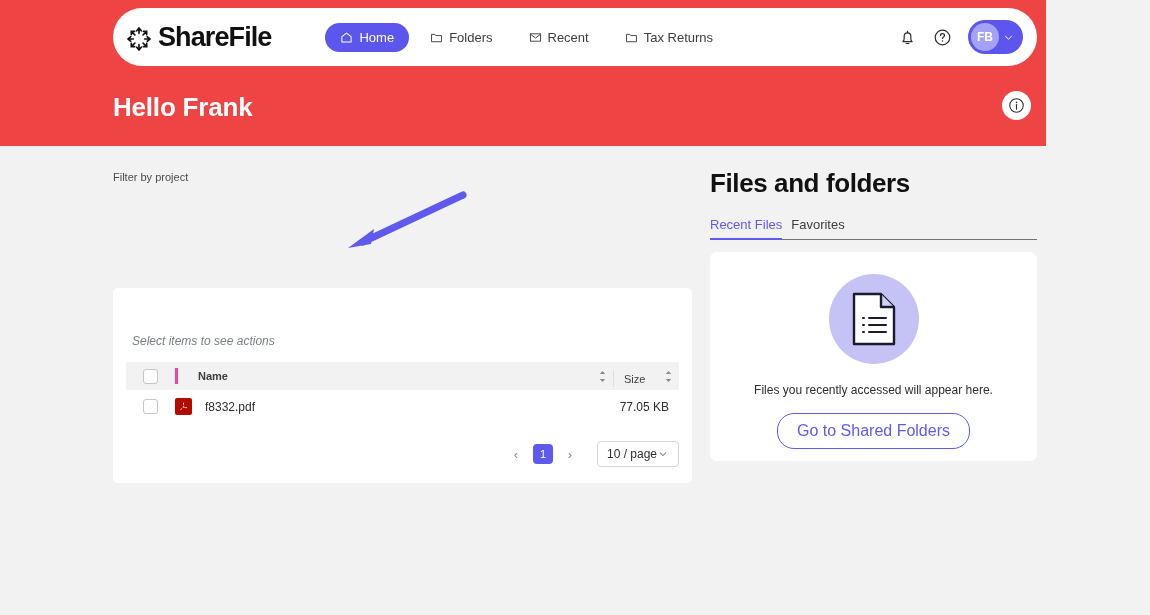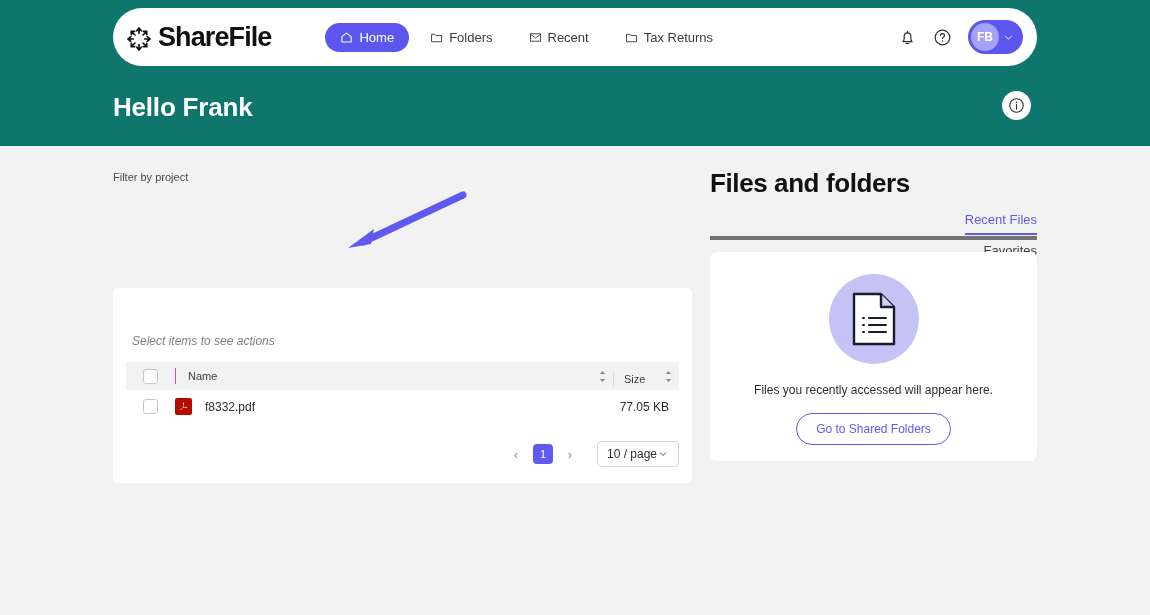--- a/index.html
+++ b/index.html
@@ -6,22 +6,22 @@
   html, body {
     width: 1150px; height: 615px;
     font-family: "Liberation Sans", sans-serif;
     background: #f2f2f2;
     overflow: hidden;
   }
   #root { position: relative; width: 1150px; height: 615px; }
 
   
   .banner {
-    position: absolute; left: 0; top: 0; width: 1150px; height: 146px;
-    background: #0f766e;
+    position: absolute; left: 0; top: 0; width: 1046px; height: 146px;
+    background: #ef4444;
   }
   .greeting {
     position: absolute; left: 113px; top: 92px;
     font-size: 26px; font-weight: bold; color: #ffffff;
     letter-spacing: -0.2px;
   }
   .info-btn {
     position: absolute; left: 1002px; top: 91px;
     width: 29px; height: 29px; border-radius: 50%;
     background: #ffffff; display: flex; align-items: center; justify-content: center;
@@ -104,21 +104,21 @@
     display: flex; align-items: center; height: 28px;
     background: #f2f2f2; font-size: 11px; color: #3c3c3c;
   }
   .cb-cell { width: 49px; display: flex; align-items: center; justify-content: center; }
   .cbox {
     width: 15px; height: 15px; border: 1px solid #c6c6c6; border-radius: 3px;
     background: #ffffff; cursor: pointer;
   }
   .name-cell {
     flex: 1; display: flex; align-items: center;
-    border-left: 1px solid #ec4899; padding-left: 12px; height: 16px;
+    border-left: 3px solid #ec4899; padding-left: 20px; height: 16px; font-weight: bold;
   }
   .sort-cell { width: 22px; display: flex; align-items: center; justify-content: center; }
   .size-cell {
     width: 44px; border-left: 1px solid #dcdcdc; padding-left: 10px;
     height: 16px; display: flex; align-items: center; margin-top: 6px;
   }
   .trow { display: flex; align-items: center; height: 33px; font-size: 12px; color: #2d2d2d; }
   .pdf-icon {
     width: 17px; height: 17px; background: #b30b00; border-radius: 2px;
     display: flex; align-items: center; justify-content: center;
@@ -149,21 +149,21 @@
   }
 
   
   .panel-title {
     position: absolute; left: 710px; top: 168px;
     font-size: 26px; font-weight: bold; color: #111111; letter-spacing: -0.4px;
   }
   .rtabs {
     position: absolute; left: 710px; top: 212px; width: 327px;
     display: flex; align-items: flex-end; gap: 9px;
-    border-bottom: 4px solid #737373; height: 28px; flex-direction: column;
+    border-bottom: 1px solid #737373; height: 28px;
   }
   .rtab {
     font-size: 13px; color: #3c3c3c; cursor: pointer;
     padding-bottom: 7px; position: relative; white-space: nowrap;
   }
   .rtab.active { color: #6059f0; }
   .rtab.active::after {
     content: ""; position: absolute; left: 0; right: 0; bottom: -1px;
     height: 2px; background: #6059f0;
   }
@@ -172,21 +172,21 @@
     width: 327px; height: 209px; background: #ffffff; border-radius: 7px;
     display: flex; flex-direction: column; align-items: center;
   }
   .empty-circle {
     margin-top: 22px; width: 90px; height: 90px; border-radius: 50%;
     background: #c5c2f5; display: flex; align-items: center; justify-content: center;
   }
   .empty-text { margin-top: 19px; font-size: 12px; color: #2d2d2d; }
   .ghost-btn {
     margin-top: 16px; border: 1px solid #6059f0; border-radius: 17px;
-    padding: 8px 19px; font-size: 12px; color: #6059f0;
+    padding: 8px 19px; font-size: 16px; color: #6059f0;
     background: transparent; cursor: pointer;
   }
 
   
   .annot { position: absolute; left: 330px; top: 190px; pointer-events: none; }
 </style>
 </head>
 <body>
 
 <div id="root">

